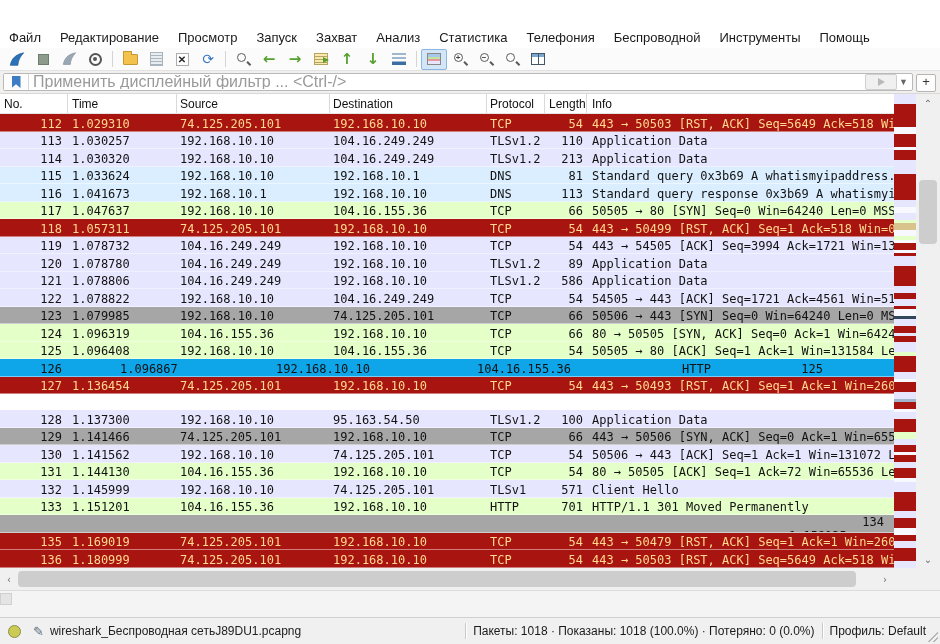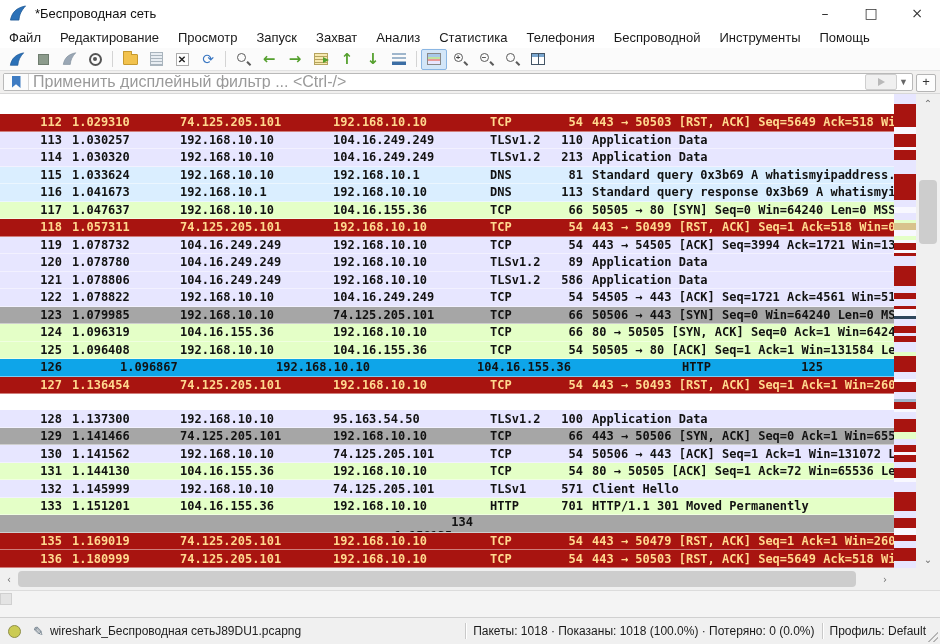--- a/index.html
+++ b/index.html
@@ -51,22 +51,22 @@
   .h0{width:68px;padding-left:4px;}
   .h1{width:109px;padding-left:4px;}
   .h2{width:153px;padding-left:3px;}
   .h3{width:157px;padding-left:3px;}
   .h4{width:58px;padding-left:3px;}
   .h5{width:42px;padding-left:4px;}
   .h6{flex:1;padding-left:5px;border-right:none;}
   
   .plist{position:absolute;left:0;top:114px;width:894px;height:454px;display:flex;flex-direction:column;
          font-family:"DejaVu Sans Mono","Liberation Mono",monospace;font-size:12px;background:#fff;}
-  .prow{flex:1;display:flex;align-items:center;overflow:hidden;white-space:nowrap;
-        border-bottom:1px solid rgba(255,255,255,0.45);box-sizing:border-box;font-weight:bold;}
+  .prow{flex:1;display:flex;align-items:flex-end;overflow:hidden;white-space:nowrap;
+        border-bottom:1px solid rgba(255,255,255,0.45);box-sizing:border-box;}
   .cell{display:block;overflow:hidden;white-space:pre;flex:0 0 auto;}
   .cno{width:62px;text-align:right;margin-right:10px;}
   .ctime{width:105px;}
   .csrc{width:153px;padding-left:3px;box-sizing:border-box;}
   .cdst{width:157px;padding-left:3px;box-sizing:border-box;}
   .cproto{width:58px;padding-left:3px;box-sizing:border-box;}
   .clen{width:38px;text-align:right;}
   .cinfo{flex:1 1 auto;padding-left:9px;}
   
   .minimap{position:absolute;left:894px;top:94px;width:22px;height:474px;display:flex;flex-direction:column;background:#efefff;}
@@ -117,31 +117,20 @@
              background:linear-gradient(#a8c8e8 0 25%,#bfe3a0 25% 50%,#e89898 50% 75%,#e7e6ff 75%);}
   .colicon{width:14px;height:12px;border:1px solid #456;box-sizing:border-box;background:#fff;position:relative;}
   .colicon:before{content:"";position:absolute;left:0;top:0;width:100%;height:3px;background:#7aa7d0;}
   .colicon:after{content:"";position:absolute;left:6px;top:0;width:1px;height:100%;background:#456;}
 </style>
 </head>
 <body>
 
 <div class="app">
 
-  <div class="titlebar">
-    <svg class="fin" viewBox="0 0 18 18">
-      <path d="M1 16 C2.5 8 7 3 17 1 C12.5 6 10.5 10 10 16 Z" fill="#2b71b8" stroke="#1b5694" stroke-width="0.8"></path>
-    </svg>
-    <span class="title-text">*Беспроводная сеть</span>
-    <div class="wincontrols">
-      <div class="winbtn">–</div>
-      <div class="winbtn">□</div>
-      <div class="winbtn">×</div>
-    </div>
-  </div>
 
   <div class="menubar">
       <span class="menu-item">Файл</span>
       <span class="menu-item">Редактирование</span>
       <span class="menu-item">Просмотр</span>
       <span class="menu-item">Запуск</span>
       <span class="menu-item">Захват</span>
       <span class="menu-item">Анализ</span>
       <span class="menu-item">Статистика</span>
       <span class="menu-item">Телефония</span>
@@ -241,20 +230,29 @@
         </div>
       <input class="filter-input" value="" placeholder="Применить дисплейный фильтр ... &lt;Ctrl-/&gt;" style="">
       <div class="apply-btn">
           <div class="apply-arrow"></div>
         </div>
       <span class="caret">▼</span>
     </div>
     <div class="plus-btn">+</div>
   </div>
 
+  <div class="pheader">
+      <span class="hcell h0">No.</span>
+      <span class="hcell h1">Time</span>
+      <span class="hcell h2">Source</span>
+      <span class="hcell h3">Destination</span>
+      <span class="hcell h4">Protocol</span>
+      <span class="hcell h5">Length</span>
+      <span class="hcell h6">Info</span>
+    </div>
 
   <div class="plist">
       <div class="prow" style="background: rgb(168, 20, 16); color: rgb(255, 217, 143);">
         <span class="cell cno">112</span>
         <span class="cell ctime">1.029310</span>
         <span class="cell csrc">74.125.205.101</span>
         <span class="cell cdst">192.168.10.10</span>
         <span class="cell cproto">TCP</span>
         <span class="cell clen">54</span>
         <span class="cell cinfo">443 → 50503 [RST, ACK] Seq=5649 Ack=518 Win=0 Len=0</span>

